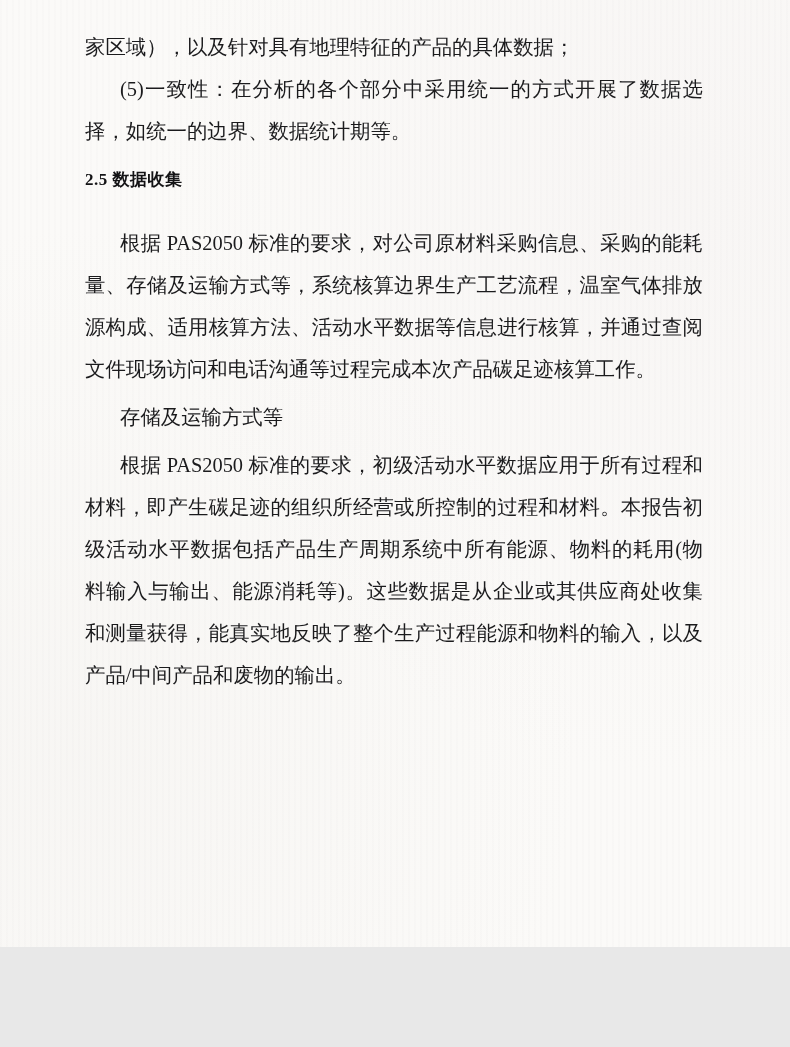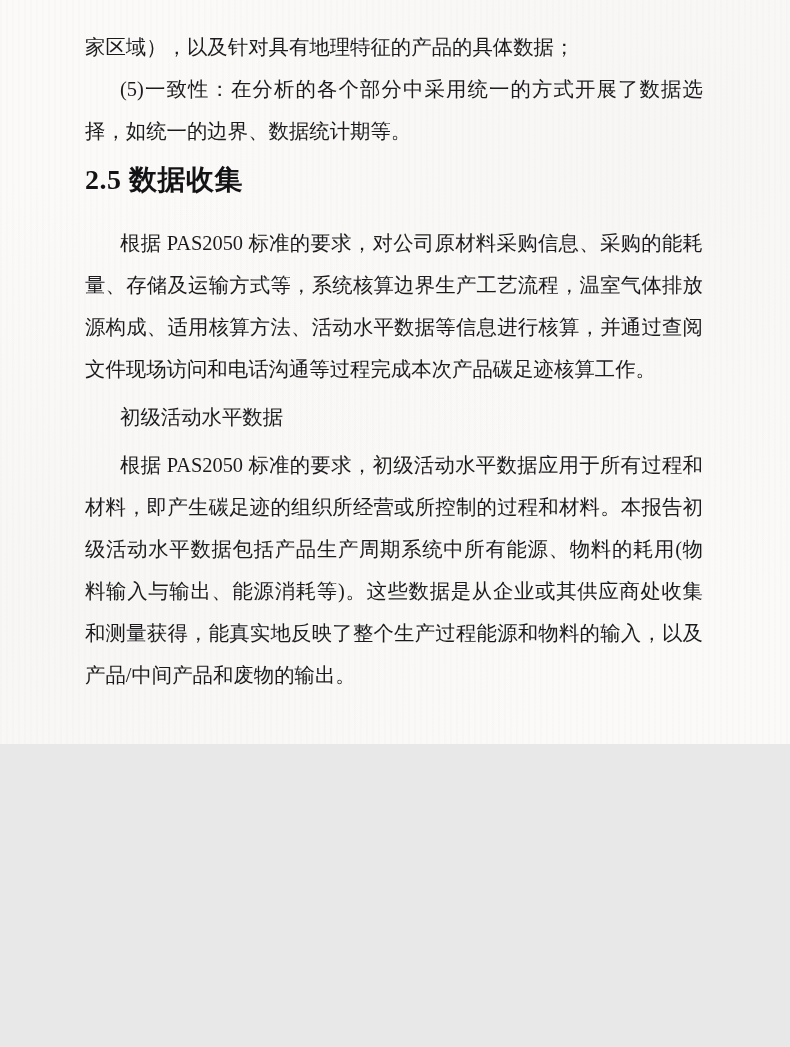--- a/index.html
+++ b/index.html
@@ -3,21 +3,21 @@
 <meta charset="utf-8">
 <style>
   html, body {
     margin: 0;
     padding: 0;
     background: #e8e8e8;
   }
   .scan-page {
     position: relative;
     width: 790px;
-    height: 744px;
+    height: 947px;
     margin: 0 auto;
     background-color: #fbfaf8;
     background-image:
       radial-gradient(ellipse at 85% 20%, rgba(225,215,220,0.12), transparent 55%),
       radial-gradient(ellipse at 10% 80%, rgba(215,210,205,0.10), transparent 50%),
       repeating-linear-gradient(90deg, rgba(120,115,125,0.018) 0 2px, rgba(0,0,0,0) 2px 6px);
     overflow: hidden;
     font-family: "Liberation Serif", "DejaVu Serif", serif;
     color: #1b1b1d;
   }
@@ -37,21 +37,21 @@
   }
   .para.continuation {
     margin-bottom: 0;
     text-indent: 0;
   }
   .para.indent {
     text-indent: 35px;
   }
   .section-heading {
     margin: 10px 0 24px 0;
-    font-size: 28px;
+    font-size: 17px;
     line-height: 36px;
     font-weight: 700;
     color: #131315;
     letter-spacing: 0.5px;
   }
   .page-number {
     position: absolute;
     top: 998px;
     left: 0;
     width: 750px;
@@ -63,17 +63,17 @@
 </style>
 </head>
 <body>
 
 <div class="scan-page">
   <div class="page-content">
     <p class="para continuation">家区域），以及针对具有地理特征的产品的具体数据；</p>
     <p class="para indent">(5)一致性：在分析的各个部分中采用统一的方式开展了数据选择，如统一的边界、数据统计期等。</p>
     <h2 class="section-heading">2.5 数据收集</h2>
     <p class="para indent">根据 PAS2050 标准的要求，对公司原材料采购信息、采购的能耗量、存储及运输方式等，系统核算边界生产工艺流程，温室气体排放源构成、适用核算方法、活动水平数据等信息进行核算，并通过查阅文件现场访问和电话沟通等过程完成本次产品碳足迹核算工作。</p>
-    <p class="para indent">初级活动水平数据</p>
+    <p class="para indent">存储及运输方式等</p>
     <p class="para indent">根据 PAS2050 标准的要求，初级活动水平数据应用于所有过程和材料，即产生碳足迹的组织所经营或所控制的过程和材料。本报告初级活动水平数据包括产品生产周期系统中所有能源、物料的耗用(物料输入与输出、能源消耗等)。这些数据是从企业或其供应商处收集和测量获得，能真实地反映了整个生产过程能源和物料的输入，以及产品/中间产品和废物的输出。</p>
   </div>
   <div class="page-number">6</div>
 </div>
 
 </body></html>

